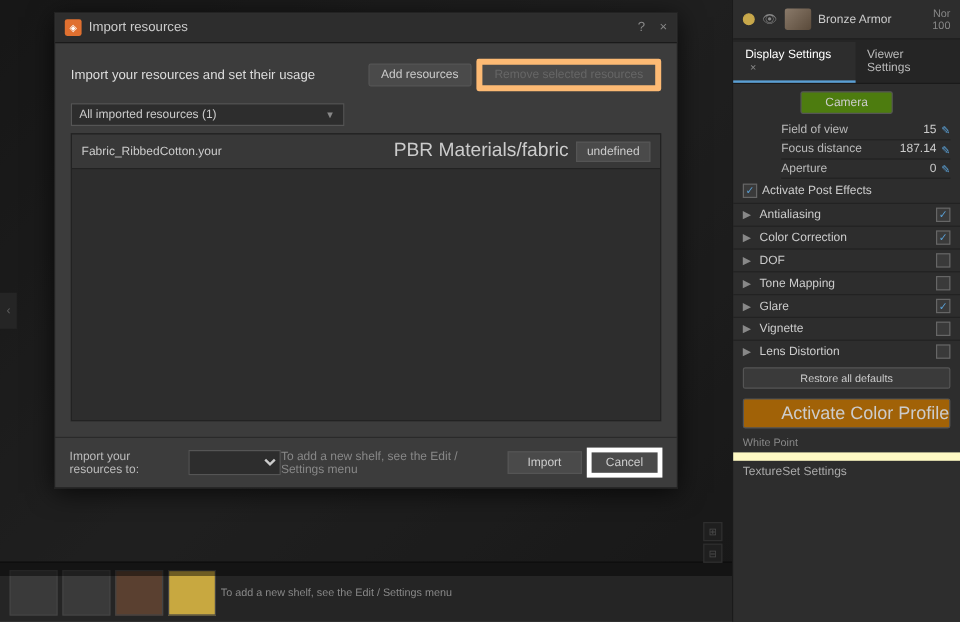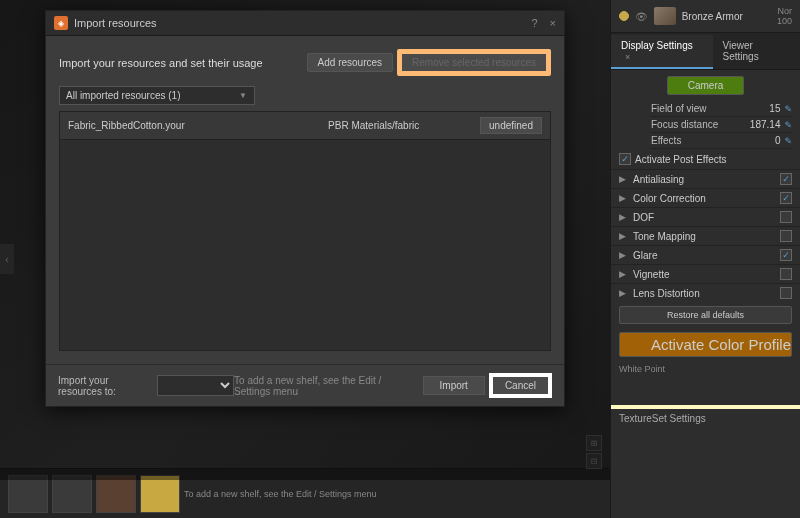--- a/index.html
+++ b/index.html
@@ -224,22 +224,21 @@
       padding: 3px 0;
       text-align: right;
       cursor: pointer;
       border-radius: 2px;
     }
 
     .texture-set-label {
       padding: 4px 8px;
       font-size: 10px;
       color: #aaa;
-      border-top: 4px solid #fef9c3;
-      margin-top: 28px;
+      border-top: 7px solid #fef9c3;
     }
 
     
     .bottom-strip {
       position: absolute;
       bottom: 0; left: 0;
       width: 610px;
       height: 50px;
       background: #252525;
       border-top: 1px solid #1a1a1a;
@@ -351,21 +350,21 @@
       display: flex;
       align-items: center;
       margin-bottom: 6px;
     }
     .filter-select {
       background: #2d2d2d;
       border: 1px solid #555;
       color: #ccc;
       font-size: 10px;
       padding: 3px 6px;
-      width: 196px;
+      width: 228px;
       appearance: none;
     }
     .filter-arrow {
       margin-left: -16px;
       color: #888;
       font-size: 8px;
       pointer-events: none;
     }
 
     
@@ -382,21 +381,21 @@
       border-bottom: 1px solid #222;
       background: #383838;
     }
     .resource-name {
       flex: 1;
       font-size: 10px;
       color: #ccc;
     }
     .resource-path {
       width: 152px;
-      font-size: 10px;
+      font-size: 16px;
       color: #ccc;
     }
     .resource-usage {
       background: #4a4a4a;
       border: 1px solid #555;
       color: #ccc;
       font-size: 10px;
       padding: 2px 8px;
       cursor: pointer;
     }
@@ -575,21 +574,21 @@
       <span class="setting-label">Field of view</span>
       <span class="setting-value">15</span>
       <span class="setting-edit">✎</span>
     </div>
     <div class="setting-row">
       <span class="setting-label">Focus distance</span>
       <span class="setting-value">187.14</span>
       <span class="setting-edit">✎</span>
     </div>
     <div class="setting-row">
-      <span class="setting-label">Effects</span>
+      <span class="setting-label">Aperture</span>
       <span class="setting-value">0</span>
       <span class="setting-edit">✎</span>
     </div>
   </div>
 
   <div class="checkbox-row">
     <div class="cb-box checked"></div>
     <span class="cb-label">Activate Post Effects</span>
   </div>
 

